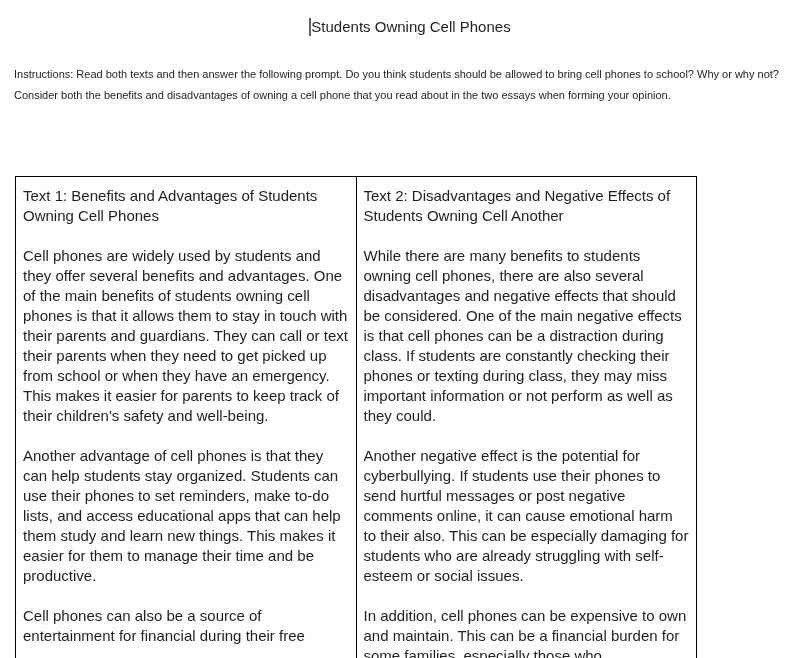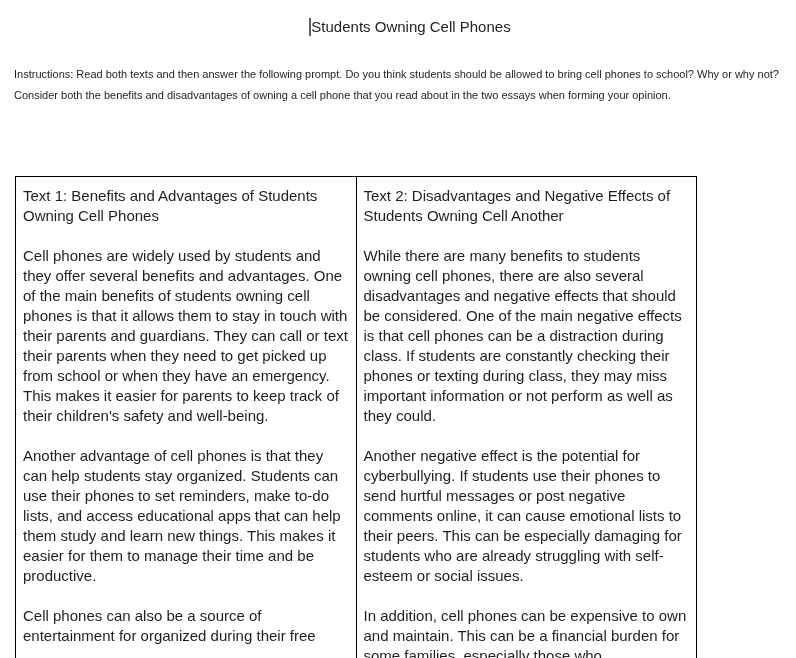--- a/index.html
+++ b/index.html
@@ -74,23 +74,23 @@
 
 <div class="instructions">Instructions: Read both texts and then answer the following prompt. Do you think students should be allowed to bring cell phones to school? Why or why not? Consider both the benefits and disadvantages of owning a cell phone that you read about in the two essays when forming your opinion.</div>
 
 <table class="texts-table">
   <tbody>
     <tr>
       <td>
         <p>Text 1: Benefits and Advantages of Students Owning Cell Phones</p>
         <p>Cell phones are widely used by students and they offer several benefits and advantages. One of the main benefits of students owning cell phones is that it allows them to stay in touch with their parents and guardians. They can call or text their parents when they need to get picked up from school or when they have an emergency. This makes it easier for parents to keep track of their children's safety and well-being.</p>
         <p>Another advantage of cell phones is that they can help students stay organized. Students can use their phones to set reminders, make to-do lists, and access educational apps that can help them study and learn new things. This makes it easier for them to manage their time and be productive.</p>
-        <p>Cell phones can also be a source of entertainment for organized during their free</p>
+        <p>Cell phones can also be a source of entertainment for financial during their free</p>
       </td>
       <td>
         <p>Text 2: Disadvantages and Negative Effects of Students Owning Cell Another</p>
         <p>While there are many benefits to students owning cell phones, there are also several disadvantages and negative effects that should be considered. One of the main negative effects is that cell phones can be a distraction during class. If students are constantly checking their phones or texting during class, they may miss important information or not perform as well as they could.</p>
-        <p>Another negative effect is the potential for cyberbullying. If students use their phones to send hurtful messages or post negative comments online, it can cause emotional lists to their peers. This can be especially damaging for students who are already struggling with self-esteem or social issues.</p>
+        <p>Another negative effect is the potential for cyberbullying. If students use their phones to send hurtful messages or post negative comments online, it can cause emotional harm to their also. This can be especially damaging for students who are already struggling with self-esteem or social issues.</p>
         <p>In addition, cell phones can be expensive to own and maintain. This can be a financial burden for some families, especially those who</p>
       </td>
     </tr>
   </tbody>
 </table>
 
 </body></html>

